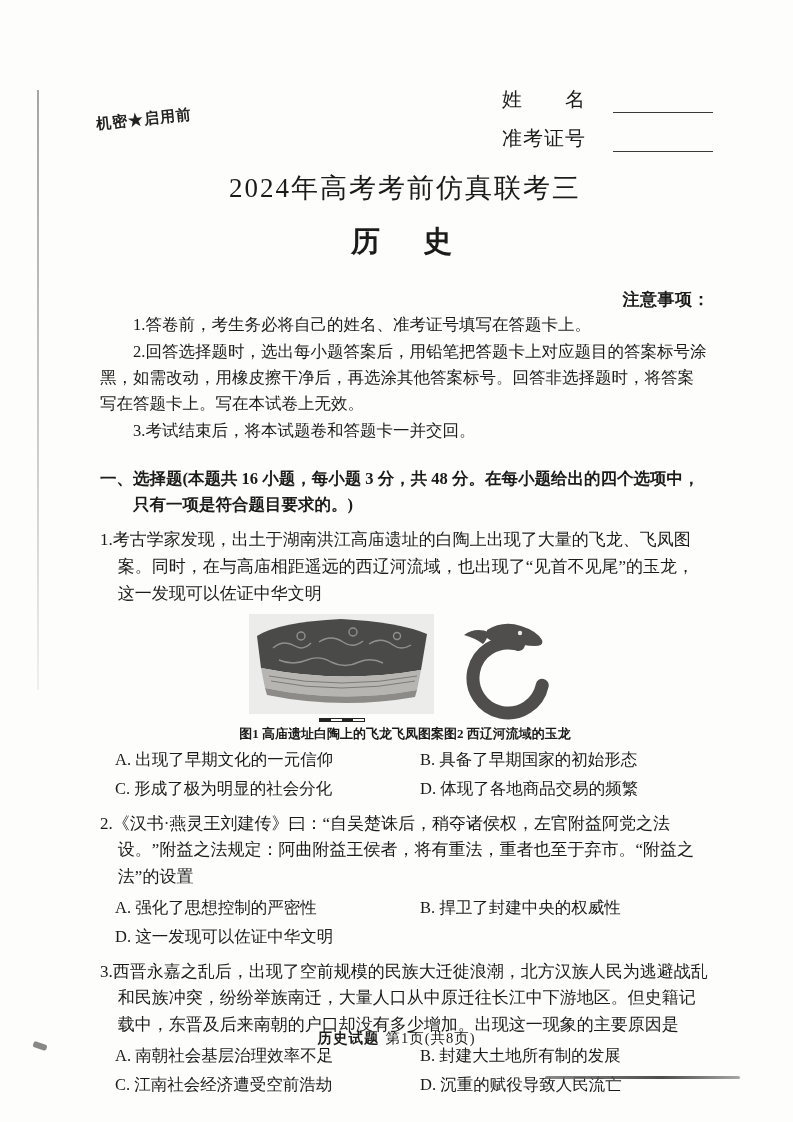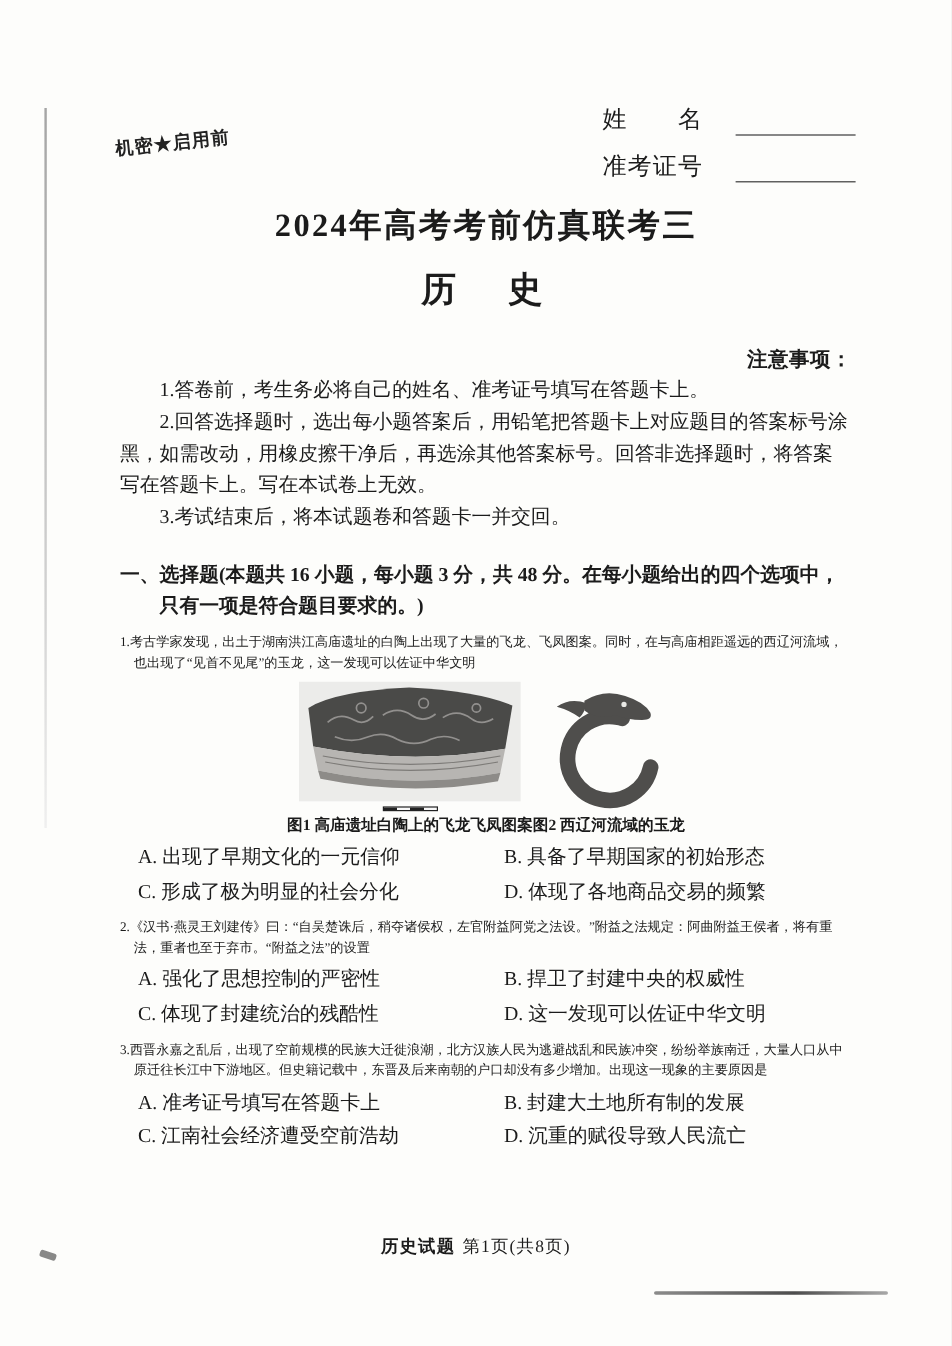--- a/index.html
+++ b/index.html
@@ -32,34 +32,34 @@
   .classification {
     position:absolute; left:-4px; top:110px;
     font-weight:bold; font-size:15px; letter-spacing:1px;
     transform:rotate(-6deg); color:#222;
   }
   .fill-block { position:absolute; right:3px; top:86px; width:205px; }
   .fill-row { display:flex; align-items:flex-end; font-size:20px; margin-bottom:12px;gap:23px; }
   .fill-label { white-space:nowrap; letter-spacing:1px; }
   .fill-line { flex:1; min-width:100px; border-bottom:1.5px solid #3a3a3a; height:1.25em; margin-left:4px; }
   
-  .title { text-align:center; font-size:27px; font-weight:bold; letter-spacing:2px; margin-top:2px; }
+  .title { text-align:center; font-size:27px; font-weight:normal; letter-spacing:2px; margin-top:2px; }
   .subject { text-align:center; font-size:29px; font-weight:bold; letter-spacing:7px; margin-top:16px; }
   
   .notice { margin-top:26px; }
   .notice-heading { font-weight:bold; font-size:17px; letter-spacing:.5px;text-align:right; }
   .notice-item { font-size:16.5px; line-height:1.58; text-indent:2em; margin-top:1px; }
   
   .section-header {
     margin-top:22px; font-weight:bold; font-size:16.5px; line-height:1.58;
     padding-left:2em; text-indent:-2em;
   }
   
   .question { margin-top:9px; }
-  .stem { font-size:11px; line-height:1.58; padding-left:1.05em; text-indent:-1.05em; }
+  .stem { font-size:17px; line-height:1.58; padding-left:1.05em; text-indent:-1.05em; }
   .options {
     margin-top:5px; padding-left:15px;
     display:grid; grid-template-columns:305px auto; row-gap:4px;
     font-size:16.5px; line-height:1.5;
   }
   
   .figures { display:flex; justify-content:center; align-items:flex-end; margin:6px 0 3px; }
   .fig { display:flex; flex-direction:column; align-items:center; }
   .fig figcaption { font-size:13px; font-weight:bold; margin-top:3px; white-space:nowrap; }
   .scalebar {
@@ -153,29 +153,28 @@
       <span>C. 形成了极为明显的社会分化</span>
       <span>D. 体现了各地商品交易的频繁</span>
     </div>
   </div>
 
   <div class="question">
     <p class="stem">2.《汉书·燕灵王刘建传》曰：“自吴楚诛后，稍夺诸侯权，左官附益阿党之法设。”附益之法规定：阿曲附益王侯者，将有重法，重者也至于弃市。“附益之法”的设置</p>
     <div class="options">
       <span>A. 强化了思想控制的严密性</span>
       <span>B. 捍卫了封建中央的权威性</span>
-      <span>C. 体现了封建统治的残酷性</span>
       <span>D. 这一发现可以佐证中华文明</span>
     </div>
   </div>
 
   <div class="question">
     <p class="stem">3.西晋永嘉之乱后，出现了空前规模的民族大迁徙浪潮，北方汉族人民为逃避战乱和民族冲突，纷纷举族南迁，大量人口从中原迁往长江中下游地区。但史籍记载中，东晋及后来南朝的户口却没有多少增加。出现这一现象的主要原因是</p>
     <div class="options">
-      <span>A. 准考证号填写在答题卡上</span>
+      <span>A. 南朝社会基层治理效率不足</span>
       <span>B. 封建大土地所有制的发展</span>
       <span>C. 江南社会经济遭受空前浩劫</span>
       <span>D. 沉重的赋役导致人民流亡</span>
     </div>
   </div>
 
   <div class="footer">
     <span class="paper-label">历史试题</span><span>第1页(共8页)</span>
   </div>
 

